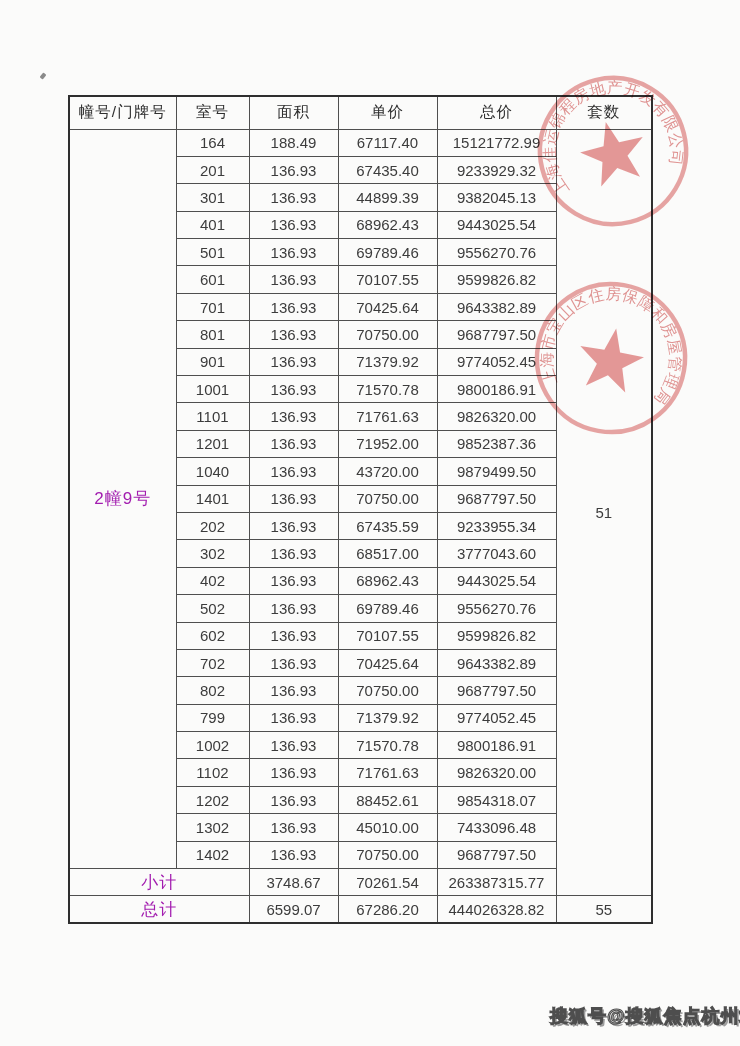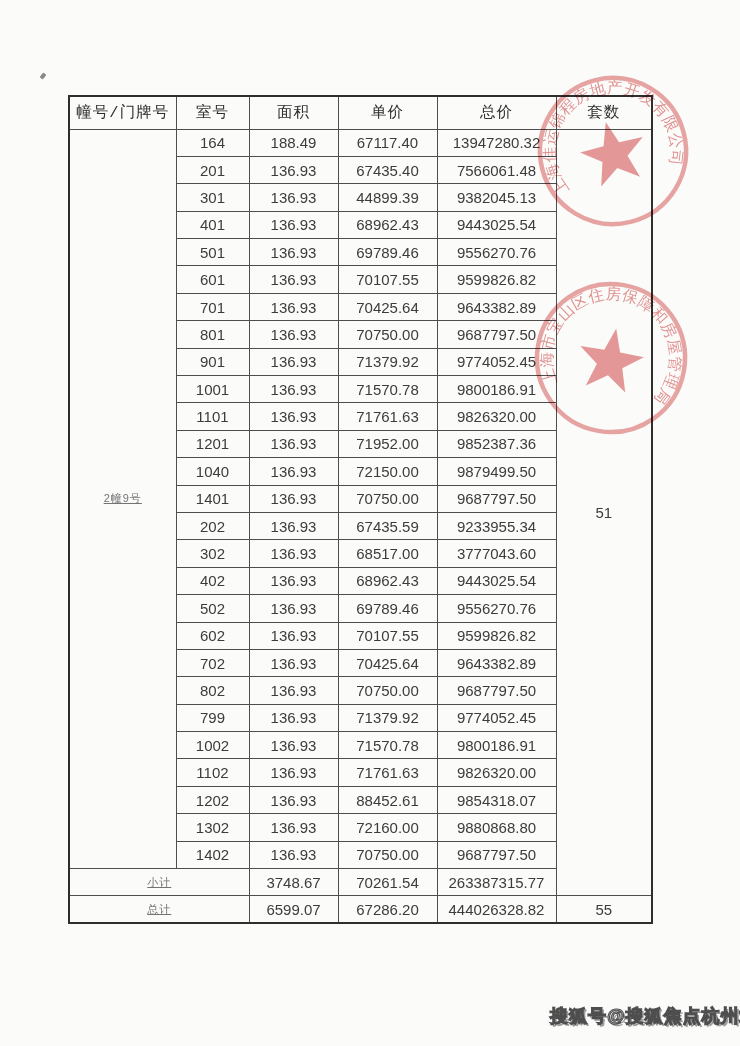--- a/index.html
+++ b/index.html
@@ -23,25 +23,25 @@
     position:absolute;left:68px;top:95px;
     width:583px;table-layout:fixed;border-collapse:collapse;
     border:2.5px solid #2e2e2e;
   }
   .price-table th,.price-table td{
     border:1px solid #4f4f4f;
     text-align:center;vertical-align:middle;
     padding:0;white-space:nowrap;overflow:hidden;
     font-weight:normal;
   }
-  .price-table thead tr{height:33px;font-family:Liberation Mono, monospace;}
+  .price-table thead tr{height:33px;}
   .price-table tbody tr{height:27.4px;}
   .price-table th{font-size:15.5px;color:#2f2f2f;letter-spacing:1px;}
   .price-table td{font-size:15px;color:#3c3c3c;}
-  .price-table td.cjk{font-size:11px;color:#737373;letter-spacing:1px;text-decoration:underline;}
+  .price-table td.cjk{font-size:17px;color:#a21caf;letter-spacing:1px;}
 
   
   .stamp{
     position:absolute;pointer-events:none;
     mix-blend-mode:multiply;opacity:.82;
   }
   .stamp-1{left:527px;top:63px;}
   .stamp-2{left:522px;top:268px;}
   .stamp text{
     font-family:"DejaVu Sans",sans-serif;
@@ -85,28 +85,28 @@
         <th>套数</th>
       </tr>
     </thead>
     <tbody>
 
       <tr>
           <td rowspan="27" class="cjk">2幢9号</td>
           <td>164</td>
           <td>188.49</td>
           <td>67117.40</td>
-          <td>13947280.32</td>
+          <td>15121772.99</td>
           <td rowspan="28">51</td>
         </tr>
         <tr>
           <td>201</td>
           <td>136.93</td>
           <td>67435.40</td>
-          <td>7566061.48</td>
+          <td>9233929.32</td>
         </tr>
         <tr>
           <td>301</td>
           <td>136.93</td>
           <td>44899.39</td>
           <td>9382045.13</td>
         </tr>
         <tr>
           <td>401</td>
           <td>136.93</td>
@@ -157,21 +157,21 @@
         </tr>
         <tr>
           <td>1201</td>
           <td>136.93</td>
           <td>71952.00</td>
           <td>9852387.36</td>
         </tr>
         <tr>
           <td>1040</td>
           <td>136.93</td>
-          <td>72150.00</td>
+          <td>43720.00</td>
           <td>9879499.50</td>
         </tr>
         <tr>
           <td>1401</td>
           <td>136.93</td>
           <td>70750.00</td>
           <td>9687797.50</td>
         </tr>
         <tr>
           <td>202</td>
@@ -235,22 +235,22 @@
         </tr>
         <tr>
           <td>1202</td>
           <td>136.93</td>
           <td>88452.61</td>
           <td>9854318.07</td>
         </tr>
         <tr>
           <td>1302</td>
           <td>136.93</td>
-          <td>72160.00</td>
-          <td>9880868.80</td>
+          <td>45010.00</td>
+          <td>7433096.48</td>
         </tr>
         <tr>
           <td>1402</td>
           <td>136.93</td>
           <td>70750.00</td>
           <td>9687797.50</td>
         </tr>
         <tr>
         <td class="cjk" colspan="2">小计</td>
         <td>3748.67</td>

